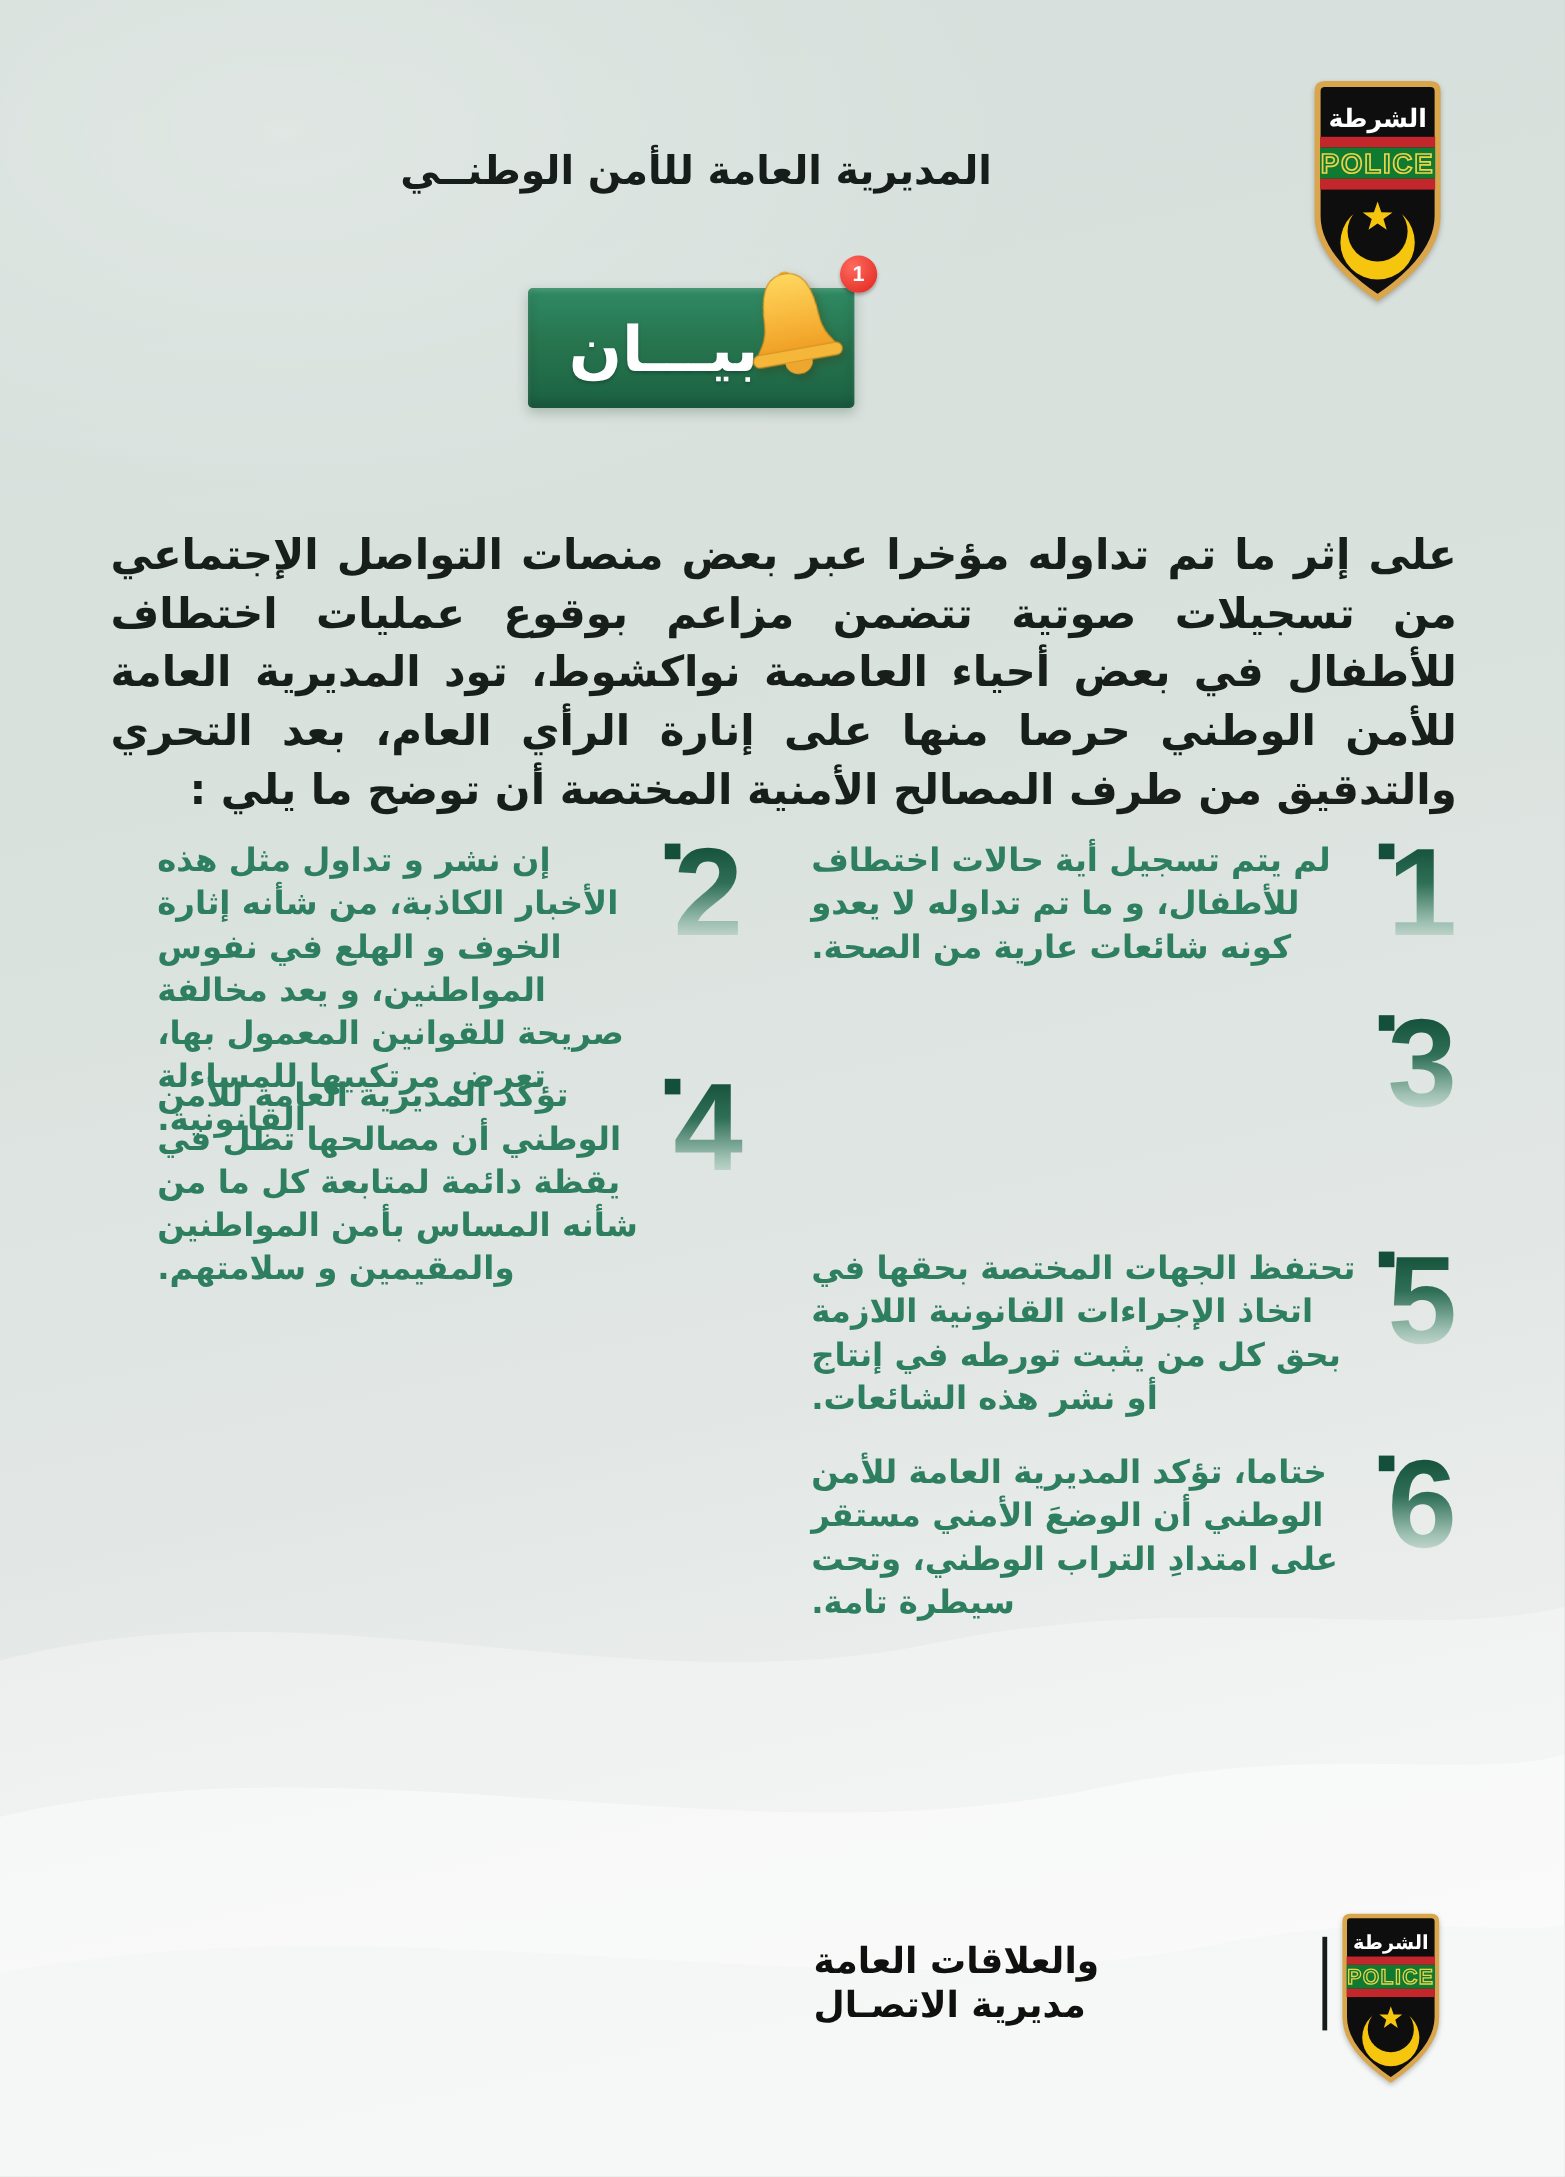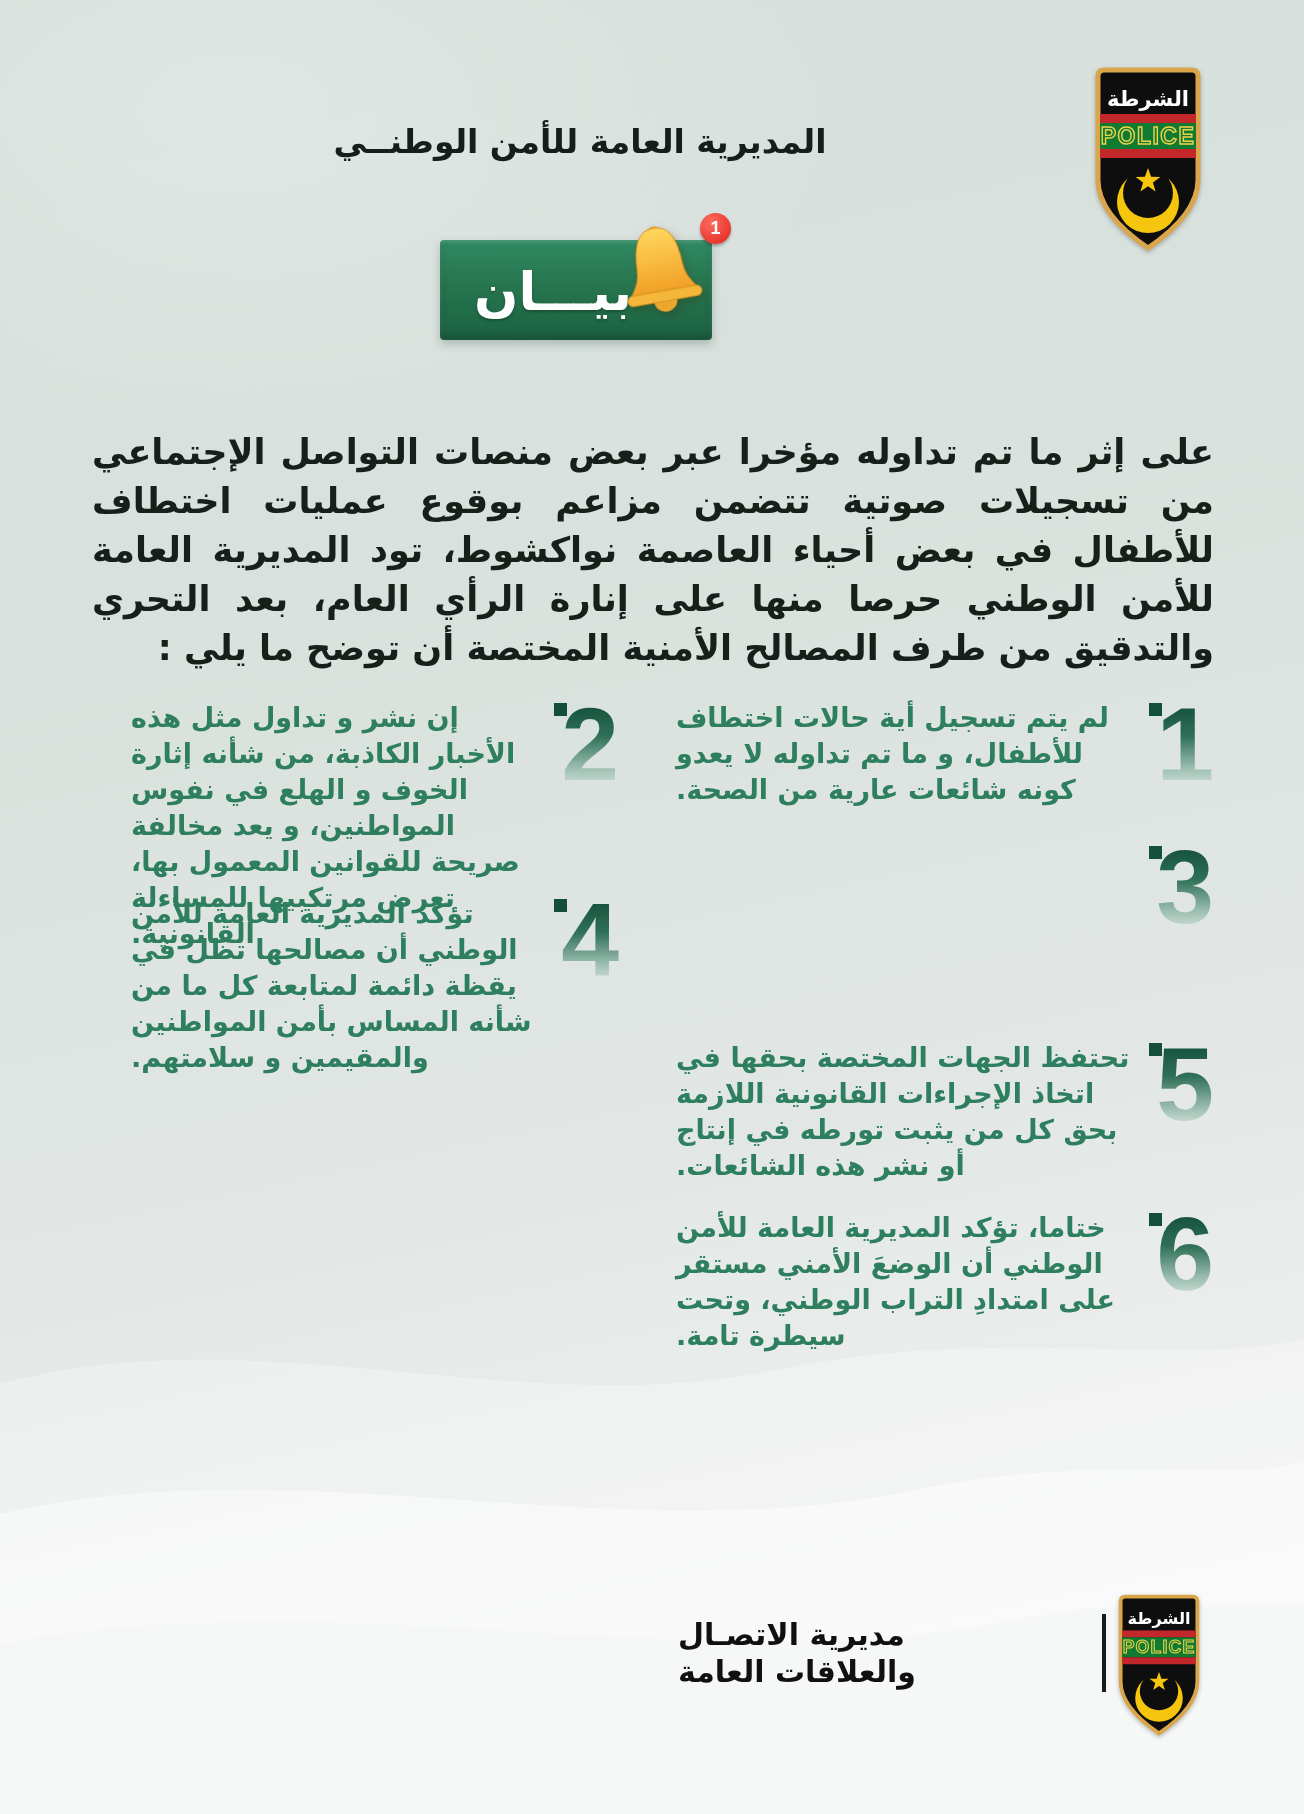--- a/index.html
+++ b/index.html
@@ -41,21 +41,21 @@
   .notif{
     position:absolute;left:700px;top:213px;width:31px;height:31px;z-index:4;
     background:radial-gradient(circle at 35% 30%,#ff6a5e,#e7352c 75%);
     border-radius:50%;
     color:#fff;font-size:18px;font-weight:bold;text-align:center;line-height:31px;
     font-family:"Liberation Sans",sans-serif;
     box-shadow:0 2px 3px rgba(0,0,0,0.3);
   }
   
   .intro{
-    position:absolute;left:92px;top:428px;width:1122px;margin:0;
+    position:absolute;left:92px;top:439px;width:1122px;margin:0;
     direction:rtl;text-align:justify;text-align-last:right;
     font-size:35px;line-height:49px;font-weight:bold;color:#181f1b;
   }
   
   .point{position:absolute;direction:rtl;display:flex;align-items:flex-start;}
   .p1{left:640px;top:700px;width:574px;}
   .p3{left:640px;top:843px;width:574px;}
   .p5{left:640px;top:1040px;width:574px;}
   .p6{left:640px;top:1210px;width:574px;}
   .p2{left:95px;top:700px;width:524px;}
@@ -179,22 +179,22 @@
 
   <div class="point p6">
     <div class="num">
       <span class="sq"></span>
       <span class="digit">6</span>
     </div>
     <div class="ptext">ختاما، تؤكد المديرية العامة للأمن الوطني أن الوضعَ الأمني مستقر على امتدادِ التراب الوطني، وتحت سيطرة تامة.</div>
   </div>
 
   <div class="footer-text">
+    <div>والعلاقات العامة</div>
     <div>مديرية الاتصـال</div>
-    <div>والعلاقات العامة</div>
   </div>
   <div class="footer-sep"></div>
   <div class="badge-bottom">
     <svg class="badge-svg" viewBox="0 0 112 190">
         <use href="#police-shield"></use>
       </svg>
   </div>
 
 </div>
 

